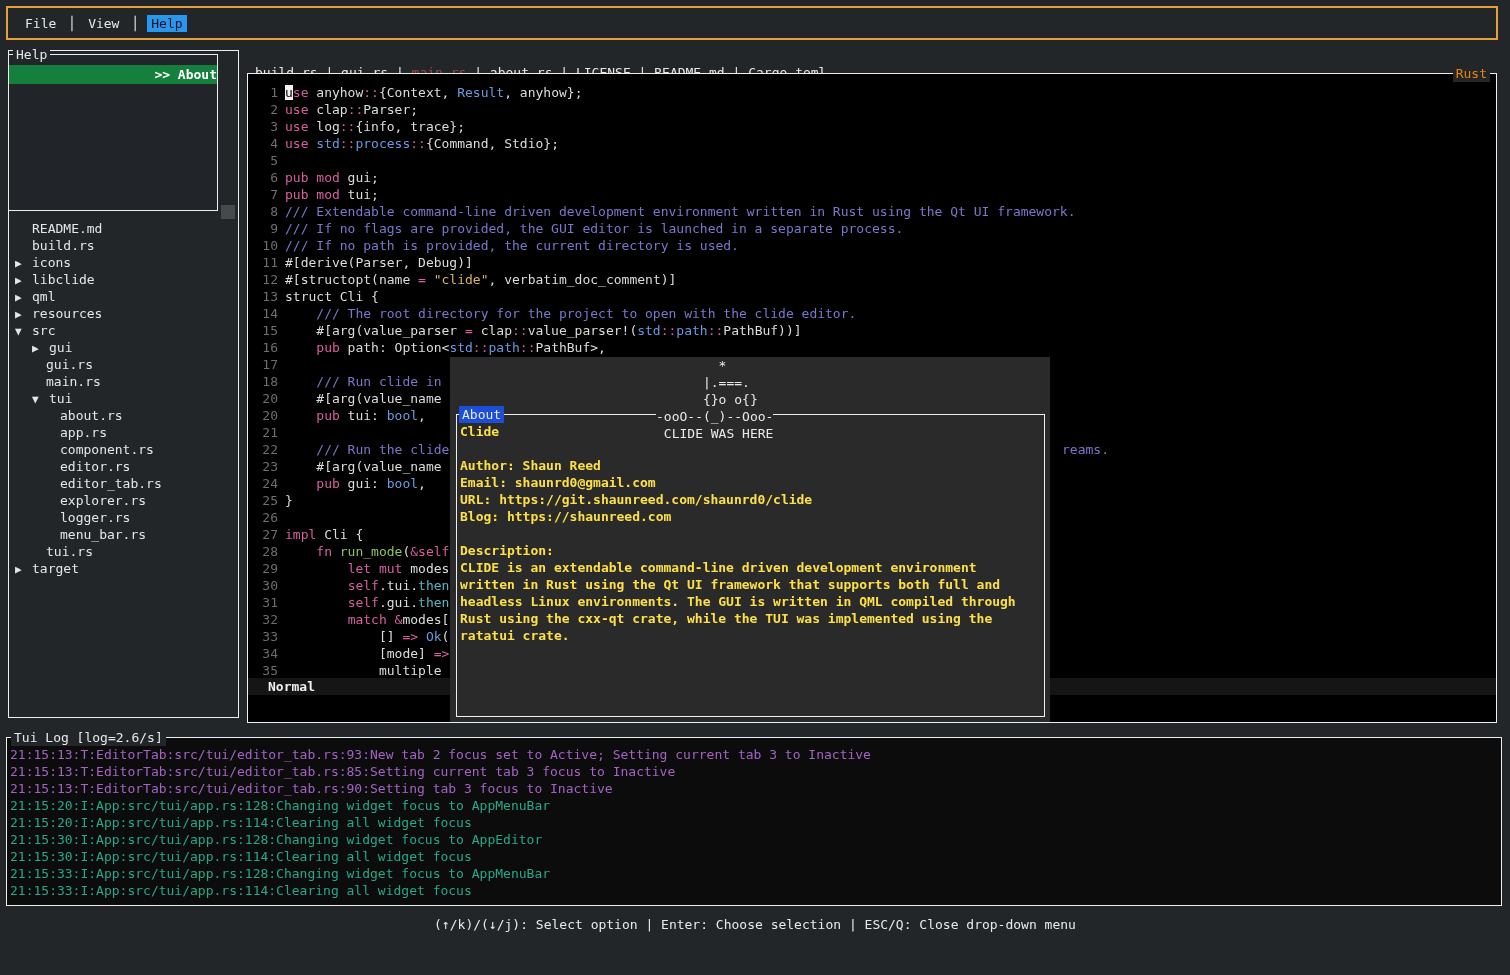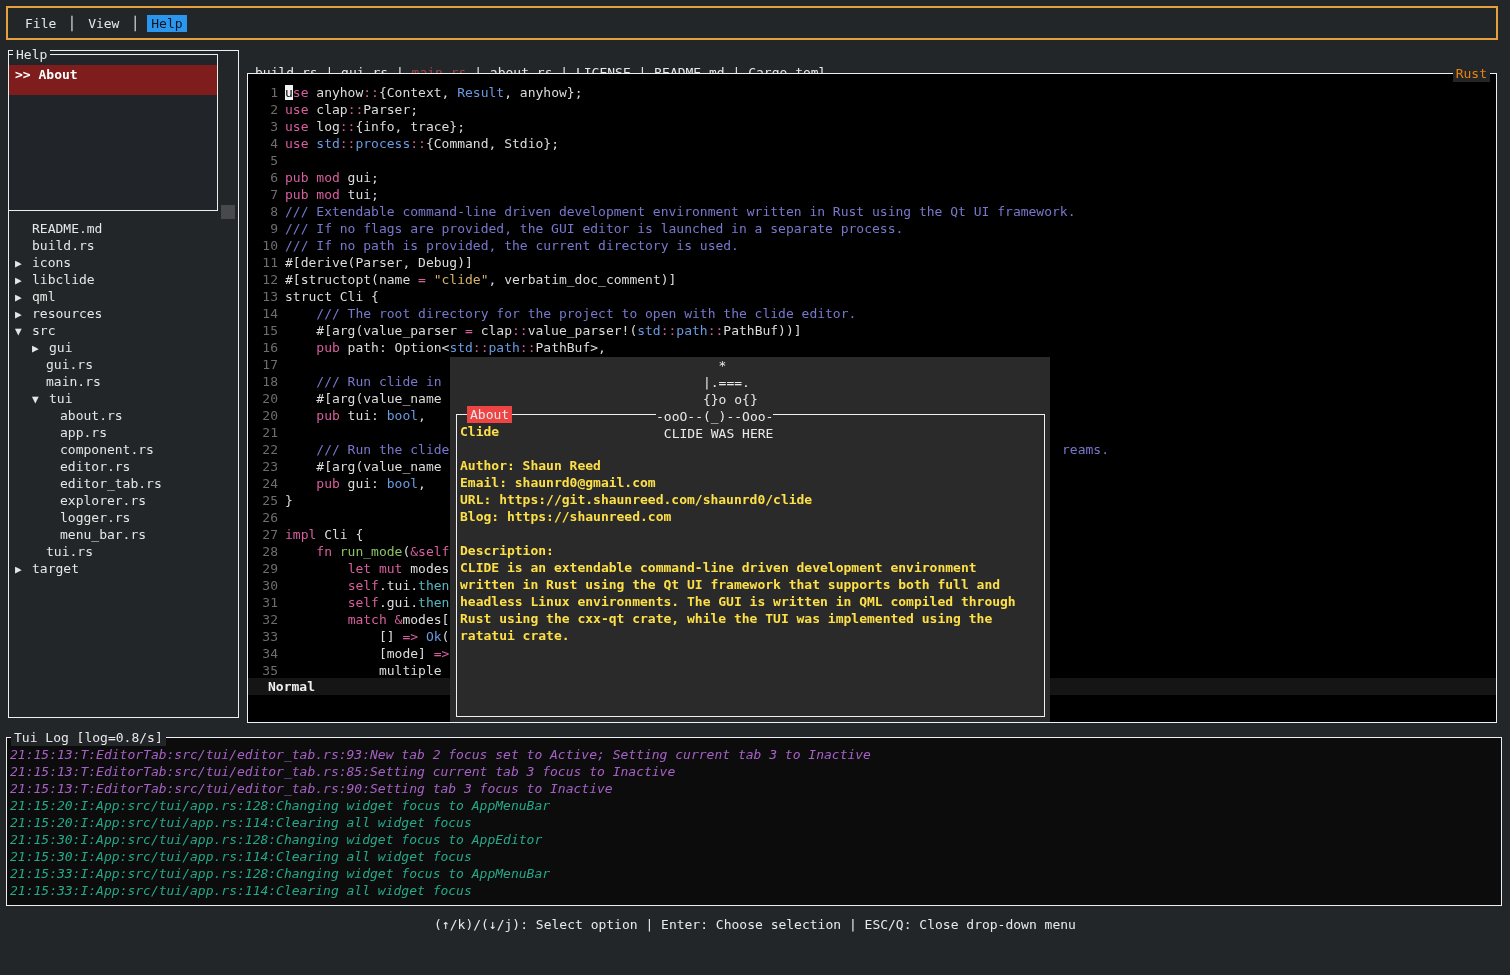--- a/index.html
+++ b/index.html
@@ -49,36 +49,36 @@
   .ti-d0 { padding-left:5px; }
   .ti-f0 { padding-left:23px; }
   .ti-d1 { padding-left:22px; }
   .ti-f1 { padding-left:37px; }
   .ti-f2 { padding-left:51px; }
   #explorer-scroll-thumb { position:absolute; left:212px; top:154px; width:14px; height:14px; background:#47494c; }
 
   
   #help-dropdown { position:absolute; left:8px; top:54px; width:210px; height:157px;
     background:#212429; border:1px solid #eceff2; }
-  #dropdown-item { margin-top:10px; height:30px; line-height:19px; background:#7f1d1d;
-    color:#fff; font-weight:bold; padding-left:6px; white-space:pre; }
+  #dropdown-item { margin-top:10px; height:19px; line-height:19px; background:#15803d;
+    color:#fff; font-weight:bold; padding-left:6px; white-space:pre;text-align:right; }
 
   
   #dialog { position:absolute; left:450px; top:357px; width:600px; height:365px; background:#2a2a2a; }
   #dialog-box { position:absolute; left:6px; top:57px; width:589px; height:303px; border:1px solid #eceff2; }
-  #dialog-box .panel-title { background:#ef4444; left:10px; }
+  #dialog-box .panel-title { background:#1d4ed8; left:2px; }
   #dialog-art { position:absolute; left:206px; top:0; line-height:17px; background:#2a2a2a;
     z-index:2; color:#e9e9e9; font-family:inherit; font-size:13px; white-space:pre; }
   #dialog-body { padding:8px 0 0 3px; color:#fde047;font-weight:bold; }
   #dialog-body div { height:17px; white-space:pre; }
 
   
   #log-panel { position:absolute; left:6px; top:737px; width:1496px; height:169px;
     background:#0c0c0c; border:1px solid #eceff2; }
-  #log-lines { padding:8px 4px 0 3px;font-style:italic; }
+  #log-lines { padding:8px 4px 0 3px; }
   .log-entry { height:17px; white-space:pre; }
   .log-trace { color:#a661c6; }
   .log-info  { color:#25a98a; }
 
   
   #help-bar { position:absolute; left:0; top:916px; width:100%; text-align:center; color:#e9e9e9; }
   #help-bar div { height:17px; }
 </style>
 </head>
 <body>
@@ -187,21 +187,21 @@
           <div class="dialog-line">CLIDE is an extendable command-line driven development environment</div>
           <div class="dialog-line">written in Rust using the Qt UI framework that supports both full and</div>
           <div class="dialog-line">headless Linux environments. The GUI is written in QML compiled through</div>
           <div class="dialog-line">Rust using the cxx-qt crate, while the TUI was implemented using the</div>
           <div class="dialog-line">ratatui crate.</div>
         </div>
     </div>
   </div>
 
   <div id="log-panel">
-    <span class="panel-title">Tui Log [log=0.8/s]</span>
+    <span class="panel-title">Tui Log [log=2.6/s]</span>
     <div id="log-lines">
         <div class="log-entry log-trace">21:15:13:T:EditorTab:src/tui/editor_tab.rs:93:New tab 2 focus set to Active; Setting current tab 3 to Inactive</div>
         <div class="log-entry log-trace">21:15:13:T:EditorTab:src/tui/editor_tab.rs:85:Setting current tab 3 focus to Inactive</div>
         <div class="log-entry log-trace">21:15:13:T:EditorTab:src/tui/editor_tab.rs:90:Setting tab 3 focus to Inactive</div>
         <div class="log-entry log-info">21:15:20:I:App:src/tui/app.rs:128:Changing widget focus to AppMenuBar</div>
         <div class="log-entry log-info">21:15:20:I:App:src/tui/app.rs:114:Clearing all widget focus</div>
         <div class="log-entry log-info">21:15:30:I:App:src/tui/app.rs:128:Changing widget focus to AppEditor</div>
         <div class="log-entry log-info">21:15:30:I:App:src/tui/app.rs:114:Clearing all widget focus</div>
         <div class="log-entry log-info">21:15:33:I:App:src/tui/app.rs:128:Changing widget focus to AppMenuBar</div>
         <div class="log-entry log-info">21:15:33:I:App:src/tui/app.rs:114:Clearing all widget focus</div>

